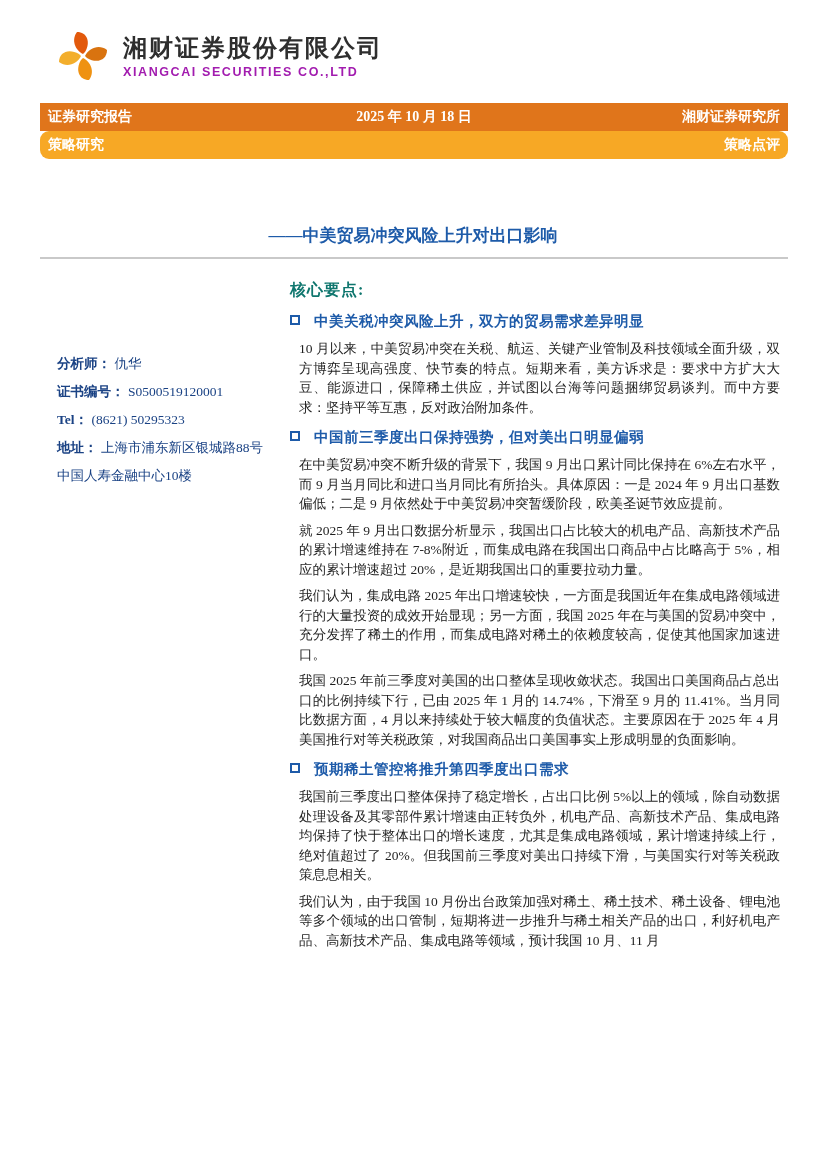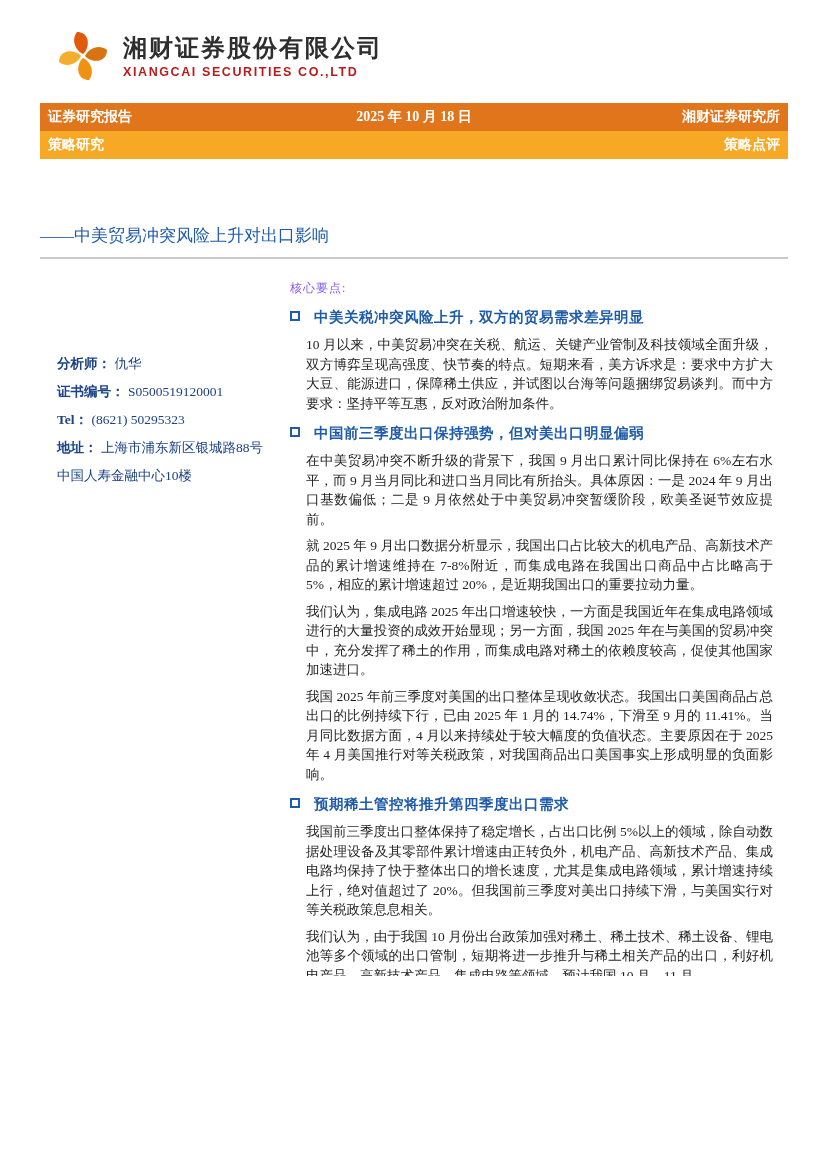--- a/index.html
+++ b/index.html
@@ -23,73 +23,73 @@
   
   .logo-row{position:absolute;top:28px;left:55px;display:flex;align-items:center;gap:12px;}
   .logo-mark{width:56px;height:56px;flex:0 0 auto;}
   .company-names{display:flex;flex-direction:column;}
   .company-cn{
     font-family:"Liberation Sans","DejaVu Sans",sans-serif;
     font-weight:bold;font-size:24px;color:#2e2e2e;letter-spacing:2px;line-height:30px;
   }
   .company-en{
     font-family:"Liberation Sans","DejaVu Sans",sans-serif;
-    font-weight:bold;font-size:12.5px;color:#b91c1c;letter-spacing:1.6px;margin-top:2px;
+    font-weight:bold;font-size:12.5px;color:#a21caf;letter-spacing:1.6px;margin-top:2px;
   }
   
   .band{
     position:absolute;left:40px;right:38px;height:28px;
     display:flex;align-items:center;justify-content:space-between;
     padding:0 8px;
     color:#ffffff;font-weight:bold;font-size:14px;
   }
   .band1{top:103px;background:var(--brand_orange_dark);}
-  .band2{top:131px;background:var(--brand_orange_light);}
+  .band2{top:131px;background:var(--brand_orange_light);border-radius:9px;}
   .band .mid{position:absolute;left:0;right:0;text-align:center;}
   .band span{position:relative;z-index:1;}
   
   .report-title{
     position:absolute;top:172px;left:40px;right:38px;
     text-align:center;
     font-family:"Liberation Sans","DejaVu Sans",sans-serif;
     font-weight:bold;font-size:24px;color:var(--title_blue);
     letter-spacing:0.5px;
   }
   .report-subtitle{
     position:absolute;top:224px;left:40px;right:40px;
-    text-align:left;
-    font-size:17px;font-weight:normal;color:var(--title_blue);
+    text-align:center;
+    font-size:17px;font-weight:bold;color:var(--title_blue);
   }
   .divider{
     position:absolute;top:257px;left:40px;right:38px;
     border-top:2px solid var(--divider_gray);
   }
   
   .sidebar{
     position:absolute;top:350px;left:57px;width:222px;
     color:var(--sidebar_navy);font-size:13.5px;line-height:28px;
   }
   .sidebar .lbl{font-weight:bold;}
   
   .main{position:absolute;top:280px;left:290px;width:498px;}
   .core-heading{
-    font-size:12px;font-weight:normal;color:#8b5cf6;margin-bottom:10px;letter-spacing:1px;
+    font-size:16px;font-weight:bold;color:#0f766e;margin-bottom:10px;letter-spacing:1px;
   }
   .sec-head{
     display:flex;align-items:flex-start;gap:14px;
     color:var(--title_blue);font-weight:bold;font-size:14.5px;
     margin:10px 0 8px;line-height:20px;letter-spacing:0.5px;
   }
   .sq-bullet{
     width:10px;height:10px;flex:0 0 auto;margin-top:4px;
     border:2px solid var(--title_blue);background:transparent;
   }
   .main p{
     font-size:13.5px;line-height:19.5px;color:var(--body_text);
-    text-align:justify;margin:0 15px 7px;padding-left:1px;
+    text-align:justify;margin:0 8px 7px;padding-left:1px;
   }
   
   .stripes{
     position:absolute;top:1078px;left:0;width:826px;height:11px;
     background:repeating-linear-gradient(112deg,
       #f6a21c 0 44px,
       #ffffff 44px 49px,
       #565c66 49px 63px,
       #f6a21c 63px 84px,
       #ffe204 84px 130px,

